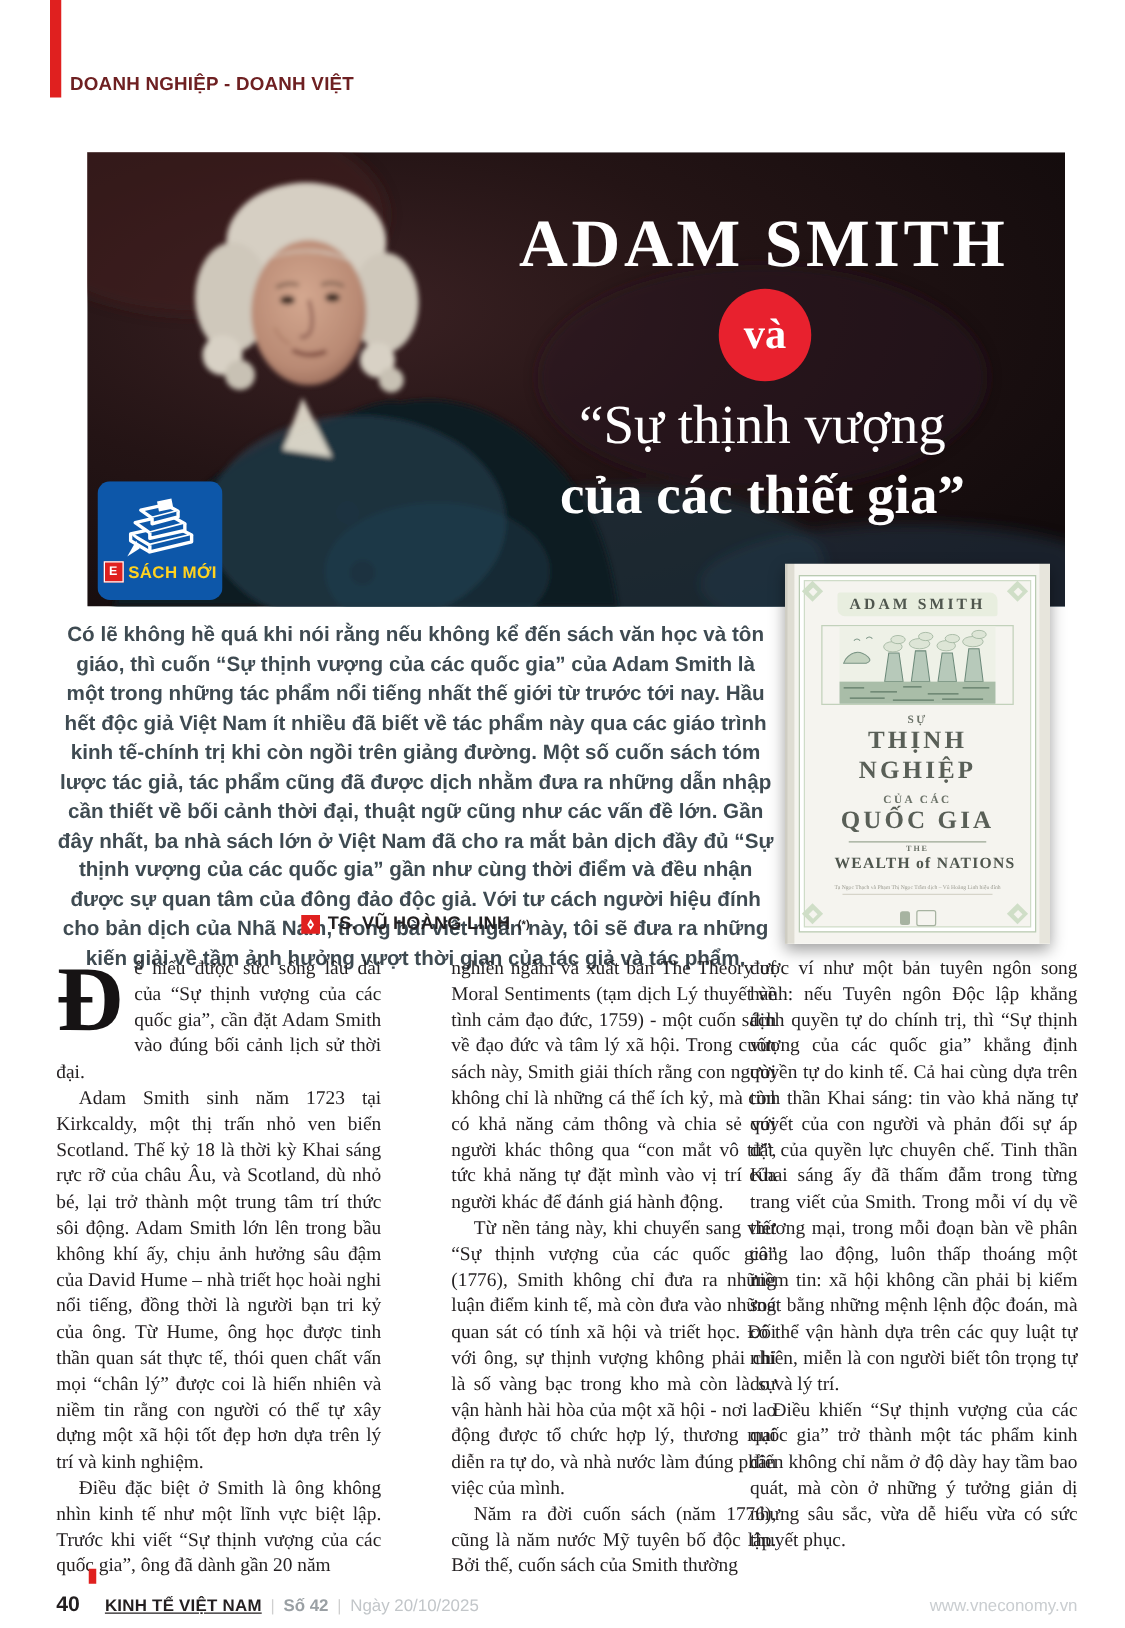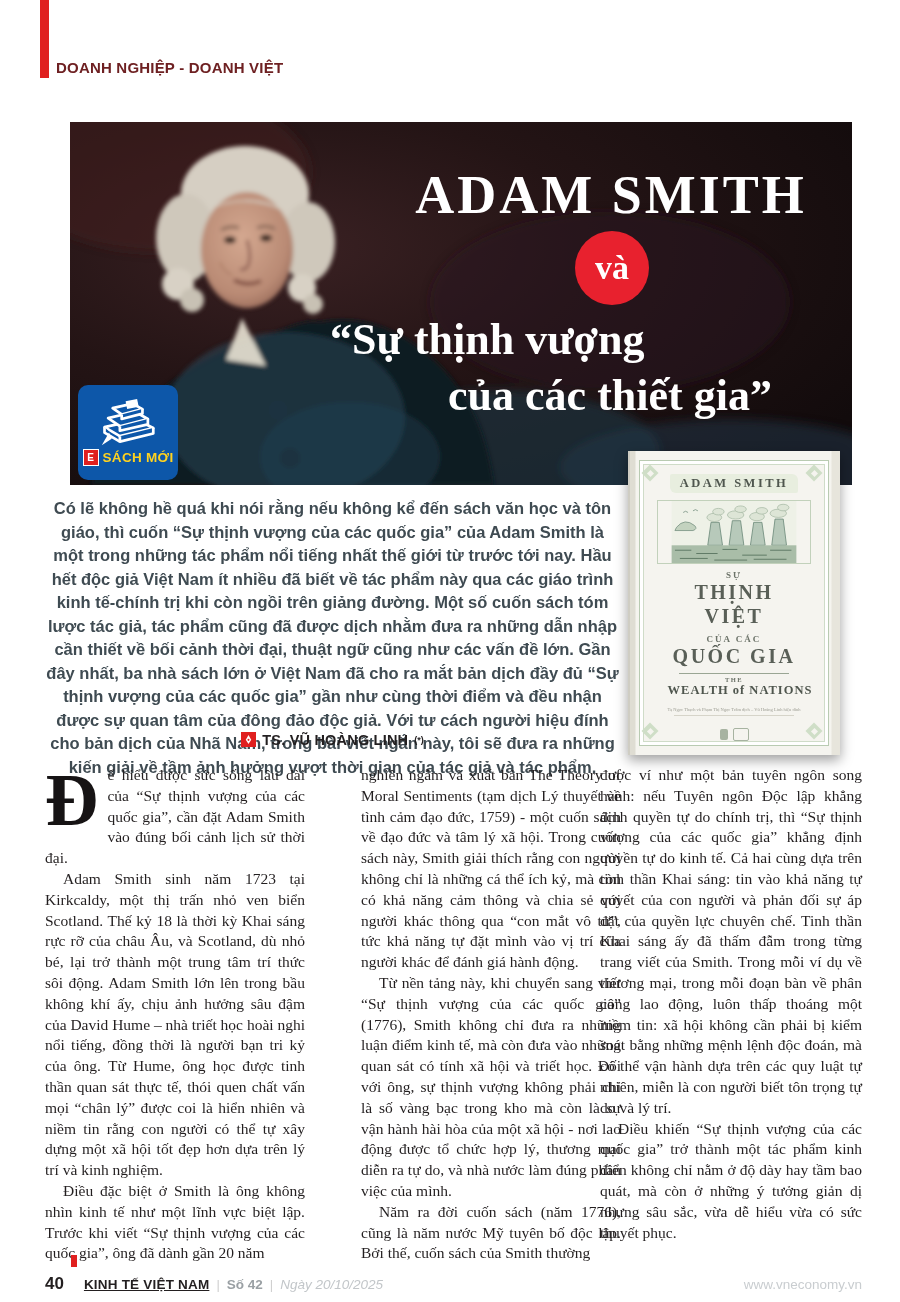--- a/index.html
+++ b/index.html
@@ -13,22 +13,22 @@
 
   
   .hero{position:absolute;left:70px;top:122px;width:782px;height:363px;overflow:hidden;background:#1b1113;}
   .hero svg.paint{position:absolute;left:0;top:0;width:100%;height:100%;}
   .hero-titles{position:absolute;left:300px;top:0;width:482px;height:363px;z-index:2;}
   .hero-title{position:absolute;left:0;top:42px;width:100%;text-align:center;color:#fff;
         font-family:"Liberation Serif",serif;font-weight:bold;font-size:54px;letter-spacing:3px;}
   .va-circle{position:absolute;left:205px;top:109px;width:74px;height:74px;border-radius:50%;
         background:#e8212e;display:flex;align-items:center;justify-content:center;
         color:#fff;font-family:"Liberation Serif",serif;font-weight:bold;font-size:34px;}
-  .hero-sub1{position:absolute;left:-40px;top:192px;width:560px;color:#fff;
-        font-family:"Liberation Serif",serif;font-weight:bold;font-size:44px;}
+  .hero-sub1{position:absolute;left:-40px;top:192px;width:560px;text-align:center;color:#fff;
+        font-family:"Liberation Serif",serif;font-weight:normal;font-size:44px;}
   .hero-sub2{position:absolute;left:-40px;top:248px;width:560px;text-align:center;color:#fff;
         font-family:"Liberation Serif",serif;font-weight:bold;font-size:44px;}
 
   
   .badge{position:absolute;left:78px;top:385px;width:100px;height:95px;background:#0d57a9;
         border-radius:10px;z-index:5;display:flex;flex-direction:column;align-items:center;}
   .badge svg{margin-top:6px;}
   .badge-row{display:flex;align-items:center;gap:4px;margin-top:2px;}
   .badge-e{width:14px;height:15px;background:#e0201f;border:1px solid #fff;color:#fff;
         font-size:10px;font-weight:bold;display:flex;align-items:center;justify-content:center;}
@@ -80,21 +80,21 @@
 
   
   .footer{position:absolute;left:45px;top:1228px;width:817px;display:flex;
         justify-content:space-between;align-items:baseline;}
   .f-left{display:flex;align-items:baseline;gap:7px;}
   .f-num{font-size:17px;font-weight:800;color:#231f20;margin-top:46px;}
   .f-mark{width:6px;height:12px;background:#e0201f;align-self:center;}
   .f-mag{font-size:13.5px;font-weight:bold;color:#231f20;letter-spacing:.2px;text-decoration:underline;}
   .f-sep{color:#cfcfcf;font-size:13px;}
   .f-issue{font-size:13.5px;font-weight:bold;color:#9aa0a4;}
-  .f-date{font-size:13.5px;color:#c2c6c9;font-style:italic;}
+  .f-date{font-size:13.5px;color:#c2c6c9;}
   .f-site{font-size:13.5px;color:#c9cdd0;}
 </style>
 </head>
 <body>
 
 <div id="page">
 
   <div class="section-bar"></div>
   <div class="section-label">DOANH NGHIỆP - DOANH VIỆT</div>
 
@@ -212,21 +212,21 @@
           <ellipse cx="130" cy="15" rx="10" ry="5"></ellipse>
             <ellipse cx="136" cy="8" rx="7" ry="4"></ellipse>
         </g>
         <rect x="0" y="54" width="152" height="22" fill="#a9bda8"></rect>
         <g stroke="#5f7a66" stroke-width="1.2">
           <path d="M4 60 h20 M30 64 h26 M62 59 h18 M86 66 h30 M120 60 h26 M10 70 h34 M52 72 h40 M100 71 h40"></path>
         </g>
       </svg>
       <div class="bt-small">SỰ</div>
       <div class="bt-big">THỊNH</div>
-      <div class="bt-big">VIỆT</div>
+      <div class="bt-big">NGHIỆP</div>
       <div class="bt-small">CỦA CÁC</div>
       <div class="bt-big">QUỐC GIA</div>
       <div class="bt-rule"></div>
       <div class="bt-the">THE</div>
       <div class="bt-wealth">WEALTH of NATIONS</div>
       <div class="book-credits">Tạ Ngọc Thạch và Phạm Thị Ngọc Trâm dịch – Vũ Hoàng Linh hiệu đính</div>
       <div class="credit-line"></div>
       <div class="pub-logo">
           <i></i>
           <b></b>

